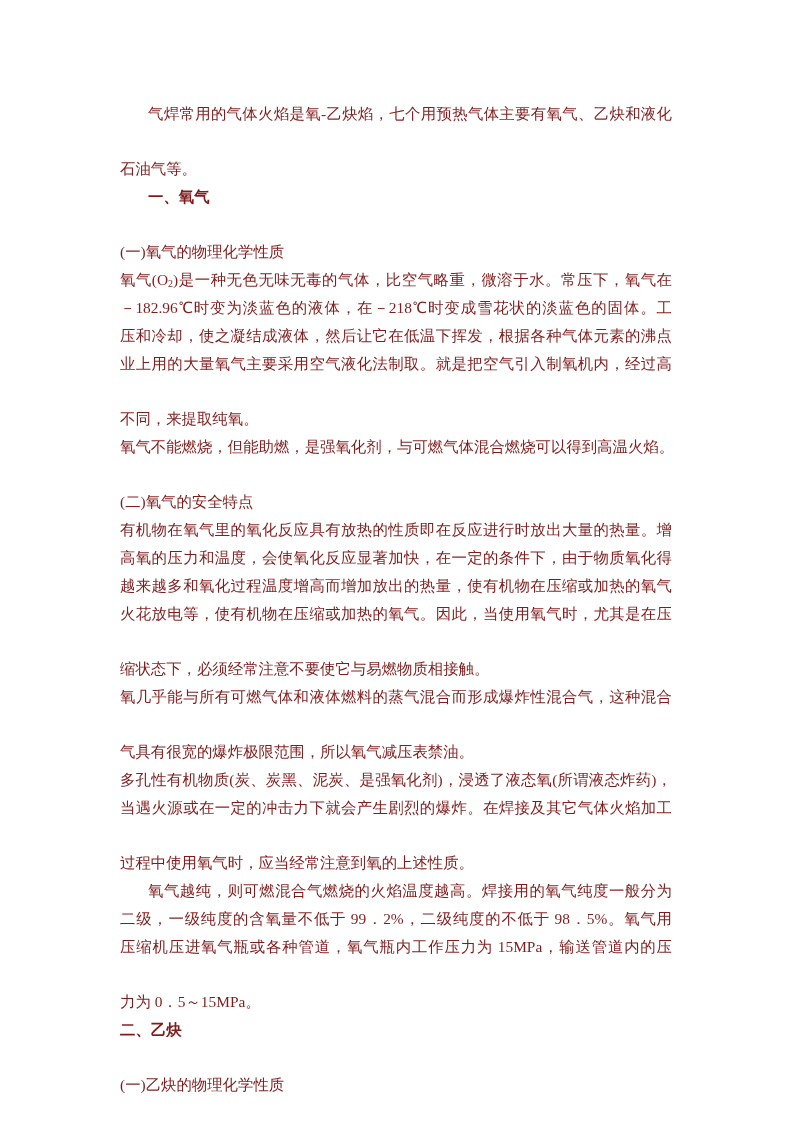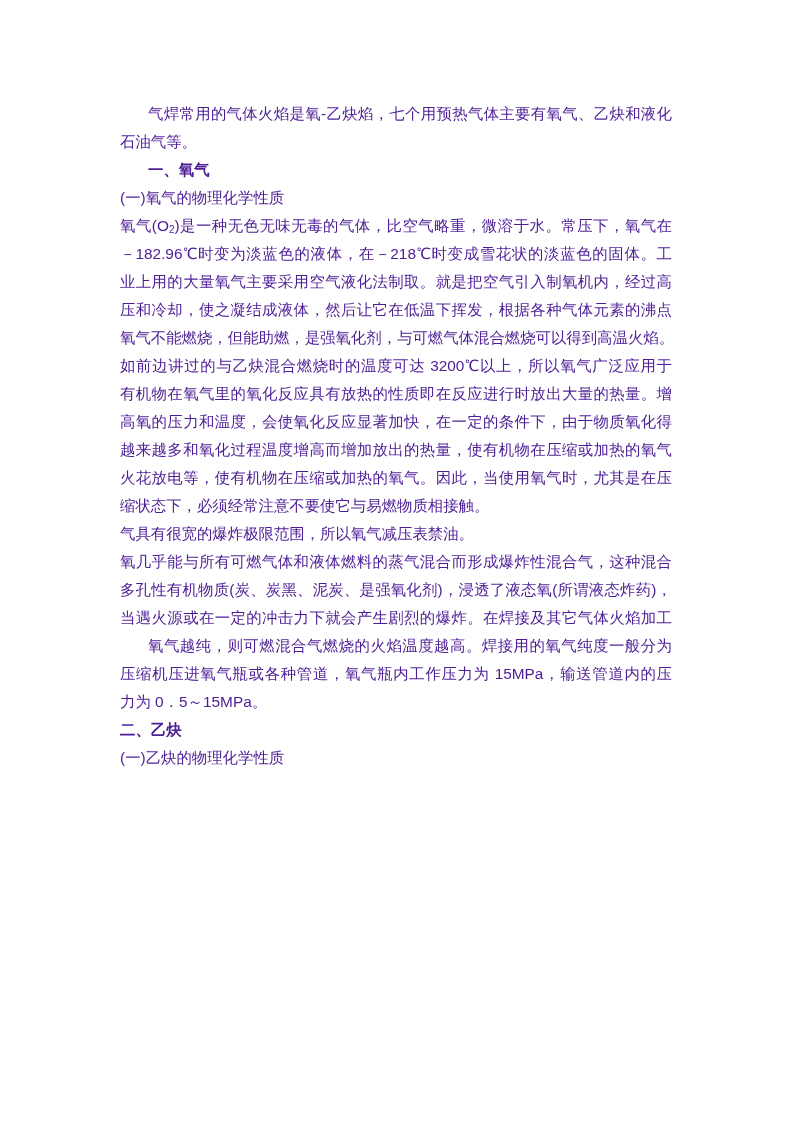--- a/index.html
+++ b/index.html
@@ -1,57 +1,60 @@
 <!DOCTYPE html>
 <html><head>
 <meta charset="utf-8">
 <style>
   html, body { margin: 0; padding: 0; background: #ffffff; }
   body { width: 793px; height: 1122px; position: relative; overflow: hidden; }
   .page {
     position: absolute; left: 120px; top: 100px; width: 552px;
-    font-family: Liberation Sans, sans-serif;
-    font-size: 15.4px; line-height: 28px; color: #4c1d95;
+    font-family: Liberation Serif, serif;
+    font-size: 15.4px; line-height: 28px; color: #7f1d1d;
   }
   .line { display: block; white-space: nowrap; height: 28px; text-align: justify; text-align-last: justify; }
-  .line.last { text-align-last: left; }
+  .line.last { text-align-last: left; margin-top: 27px; }
   .indent { padding-left: 28px; }
   .heading { font-weight: bold; text-align-last: left; }
   .sub { font-size: 10px; vertical-align: -2px; }
 </style>
 </head>
 <body>
 
 <div class="page">
   <span class="line indent">气焊常用的气体火焰是氧-乙炔焰，七个用预热气体主要有氧气、乙炔和液化</span>
   <span class="line last">石油气等。</span>
 
   <span class="line indent heading">一、氧气</span>
   <span class="line last">(一)氧气的物理化学性质</span>
 
   <span class="line"><span>氧气(O</span><span class="sub">2</span><span>)是一种无色无味无毒的气体，比空气略重，微溶于水。常压下，氧气在</span></span>
   <span class="line">－182.96℃时变为淡蓝色的液体，在－218℃时变成雪花状的淡蓝色的固体。工</span>
+  <span class="line">压和冷却，使之凝结成液体，然后让它在低温下挥发，根据各种气体元素的沸点</span>
   <span class="line">业上用的大量氧气主要采用空气液化法制取。就是把空气引入制氧机内，经过高</span>
-  <span class="line">压和冷却，使之凝结成液体，然后让它在低温下挥发，根据各种气体元素的沸点</span>
+  <span class="line last">不同，来提取纯氧。</span>
 
   <span class="line">氧气不能燃烧，但能助燃，是强氧化剂，与可燃气体混合燃烧可以得到高温火焰。</span>
-  <span class="line">如前边讲过的与乙炔混合燃烧时的温度可达 3200℃以上，所以氧气广泛应用于</span>
 
+  <span class="line last">(二)氧气的安全特点</span>
 
   <span class="line">有机物在氧气里的氧化反应具有放热的性质即在反应进行时放出大量的热量。增</span>
   <span class="line">高氧的压力和温度，会使氧化反应显著加快，在一定的条件下，由于物质氧化得</span>
   <span class="line">越来越多和氧化过程温度增高而增加放出的热量，使有机物在压缩或加热的氧气</span>
   <span class="line">火花放电等，使有机物在压缩或加热的氧气。因此，当使用氧气时，尤其是在压</span>
   <span class="line last">缩状态下，必须经常注意不要使它与易燃物质相接触。</span>
 
+  <span class="line">氧几乎能与所有可燃气体和液体燃料的蒸气混合而形成爆炸性混合气，这种混合</span>
   <span class="line last">气具有很宽的爆炸极限范围，所以氧气减压表禁油。</span>
-  <span class="line">氧几乎能与所有可燃气体和液体燃料的蒸气混合而形成爆炸性混合气，这种混合</span>
 
   <span class="line">多孔性有机物质(炭、炭黑、泥炭、是强氧化剂)，浸透了液态氧(所谓液态炸药)，</span>
   <span class="line">当遇火源或在一定的冲击力下就会产生剧烈的爆炸。在焊接及其它气体火焰加工</span>
+  <span class="line last">过程中使用氧气时，应当经常注意到氧的上述性质。</span>
 
   <span class="line indent">氧气越纯，则可燃混合气燃烧的火焰温度越高。焊接用的氧气纯度一般分为</span>
+  <span class="line">二级，一级纯度的含氧量不低于 99．2%，二级纯度的不低于 98．5%。氧气用</span>
   <span class="line">压缩机压进氧气瓶或各种管道，氧气瓶内工作压力为 15MPa，输送管道内的压</span>
   <span class="line last">力为 0．5～15MPa。</span>
 
   <span class="line heading">二、乙炔</span>
   <span class="line last">(一)乙炔的物理化学性质</span>
 </div>
 
 </body></html>

